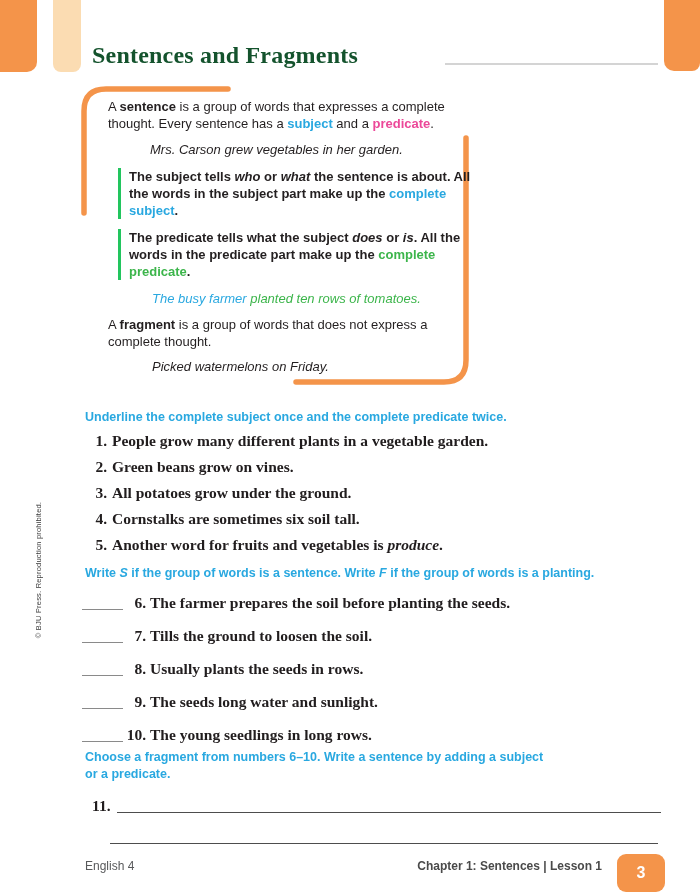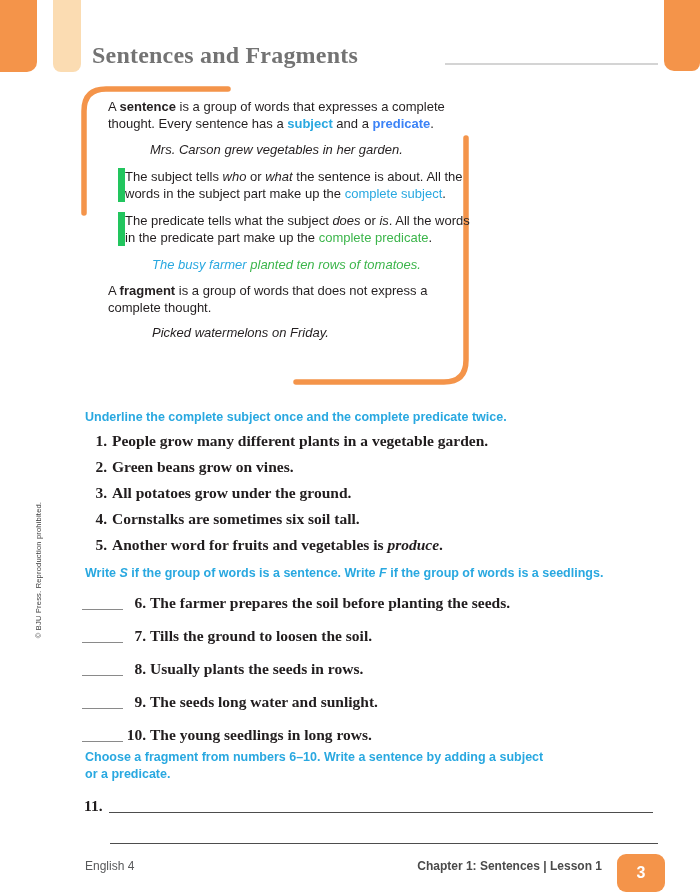--- a/index.html
+++ b/index.html
@@ -5,54 +5,54 @@
   html,body{margin:0;padding:0;}
   body{width:700px;height:896px;background:#ffffff;position:relative;overflow:hidden;
        font-family:"Liberation Sans",sans-serif;-webkit-font-smoothing:antialiased;}
   .abs{position:absolute;}
 
   
   .corner-tl1{left:0;top:0;width:37px;height:72px;background:#F4944A;border-radius:0 0 10px 0;}
   .corner-tl2{left:53px;top:0;width:28px;height:72px;background:#FBDCB2;border-radius:0 0 8px 8px;}
   .corner-tr{left:664px;top:0;width:36px;height:71px;background:#F4944A;border-radius:0 0 8px 10px;}
   .page-title{left:92px;top:42px;font-family:"Liberation Serif",serif;font-weight:bold;
-              font-size:24px;color:#737373;letter-spacing:.2px;}
+              font-size:24px;color:#14532d;letter-spacing:.2px;}
   .title-rule{left:445px;top:63px;width:213px;height:2px;background:#D4D4D4;}
 
   
   .info-box{left:78px;top:85px;width:394px;height:305px;}
   .info-box svg{position:absolute;left:0;top:0;}
   .box-content{position:absolute;left:30px;top:13px;width:376px;font-size:13px;line-height:17px;color:#231F20;}
   .box-content p{margin:0 0 9px 0;}
   .bold{font-weight:bold;}
   .kw-blue{color:#29A8E0;font-weight:bold;}
-  .kw-green{color:#3b82f6;font-weight:bold;}
+  .kw-green{color:#ec4899;font-weight:bold;}
   .soft-blue{color:#29A8E0;}
   .soft-green{color:#3CB54B;}
   .example{font-style:italic;margin:0 0 10px 42px;}
-  .note{margin:0 0 10px 10px;border-left:7px solid #22c55e;width:352px;}
+  .note{margin:0 0 10px 10px;padding-left:8px;border-left:3px solid #22c55e;width:352px;font-weight:bold;}
   .example-colored{font-style:italic;margin:0 0 9px 44px;}
   .frag-p{margin:0 0 8px 0 !important;width:372px;}
   .def-p{width:372px;}
   .example-last{font-style:italic;margin:0 0 12px 44px;}
 
   
   .instruction{color:#29A8E0;font-weight:bold;font-size:12.5px;line-height:17px;}
   .instr1{left:85px;top:409px;width:520px;}
   .instr2{left:85px;top:565px;width:560px;}
   .instr3{left:85px;top:749px;width:520px;}
   .serif-items{font-family:"Liberation Serif",serif;font-size:15.5px;color:#211D1E;font-weight:bold;}
   .items1{left:92px;top:431px;width:560px;}
   .items1 .item{line-height:20px;margin-bottom:6px;white-space:nowrap;}
   .items1 .num{display:inline-block;width:15px;text-align:right;margin-right:5px;}
   .items2{left:82px;top:593px;width:600px;}
   .items2 .item{line-height:20px;margin-bottom:13px;white-space:nowrap;}
   .blank{display:inline-block;width:41px;height:15px;border-bottom:1.2px solid #8A8A8A;vertical-align:-2px;}
   .items2 .num{display:inline-block;width:23px;text-align:right;margin-right:4px;}
-  .item11{left:84px;top:797px;white-space:nowrap;}
+  .item11{left:92px;top:797px;white-space:nowrap;}
   .item11 .num{margin-right:6px;}
   .writeline{display:inline-block;width:544px;height:15px;border-bottom:1.4px solid #4D4D4D;vertical-align:-2px;}
   .writeline2{left:110px;top:843px;width:548px;height:0;border-top:1.4px solid #4D4D4D;}
 
   
   .footer-left{left:85px;top:859px;font-size:12px;color:#58595B;}
   .footer-right{right:98px;top:859px;font-size:12px;font-weight:bold;color:#4A4A4A;}
   .page-tab{left:617px;top:854px;width:48px;height:38px;background:#F4944A;border-radius:9px;
             color:#ffffff;font-weight:bold;font-size:16px;display:flex;align-items:center;justify-content:center;}
 
@@ -89,21 +89,21 @@
 
 <div class="abs instruction instr1">Underline the complete subject once and the complete predicate twice.</div>
 <div class="abs serif-items items1">
   <div class="item"><span class="num">1.</span><span>People grow many different plants in a vegetable garden.</span></div>
   <div class="item"><span class="num">2.</span><span>Green beans grow on vines.</span></div>
   <div class="item"><span class="num">3.</span><span>All potatoes grow under the ground.</span></div>
   <div class="item"><span class="num">4.</span><span>Cornstalks are sometimes six soil tall.</span></div>
   <div class="item"><span class="num">5.</span><span>Another word for fruits and vegetables is </span><i>produce</i><span>.</span></div>
 </div>
 
-<div class="abs instruction instr2"><span>Write </span><i>S</i><span> if the group of words is a sentence. Write </span><i>F</i><span> if the group of words is a seedlings.</span></div>
+<div class="abs instruction instr2"><span>Write </span><i>S</i><span> if the group of words is a sentence. Write </span><i>F</i><span> if the group of words is a planting.</span></div>
 <div class="abs serif-items items2">
   <div class="item"><span class="blank"></span><span class="num">6.</span><span>The farmer prepares the soil before planting the seeds.</span></div>
   <div class="item"><span class="blank"></span><span class="num">7.</span><span>Tills the ground to loosen the soil.</span></div>
   <div class="item"><span class="blank"></span><span class="num">8.</span><span>Usually plants the seeds in rows.</span></div>
   <div class="item"><span class="blank"></span><span class="num">9.</span><span>The seeds long water and sunlight.</span></div>
   <div class="item"><span class="blank"></span><span class="num">10.</span><span>The young seedlings in long rows.</span></div>
 </div>
 
 <div class="abs instruction instr3">
   <div>Choose a fragment from numbers 6–10. Write a sentence by adding a subject</div>

